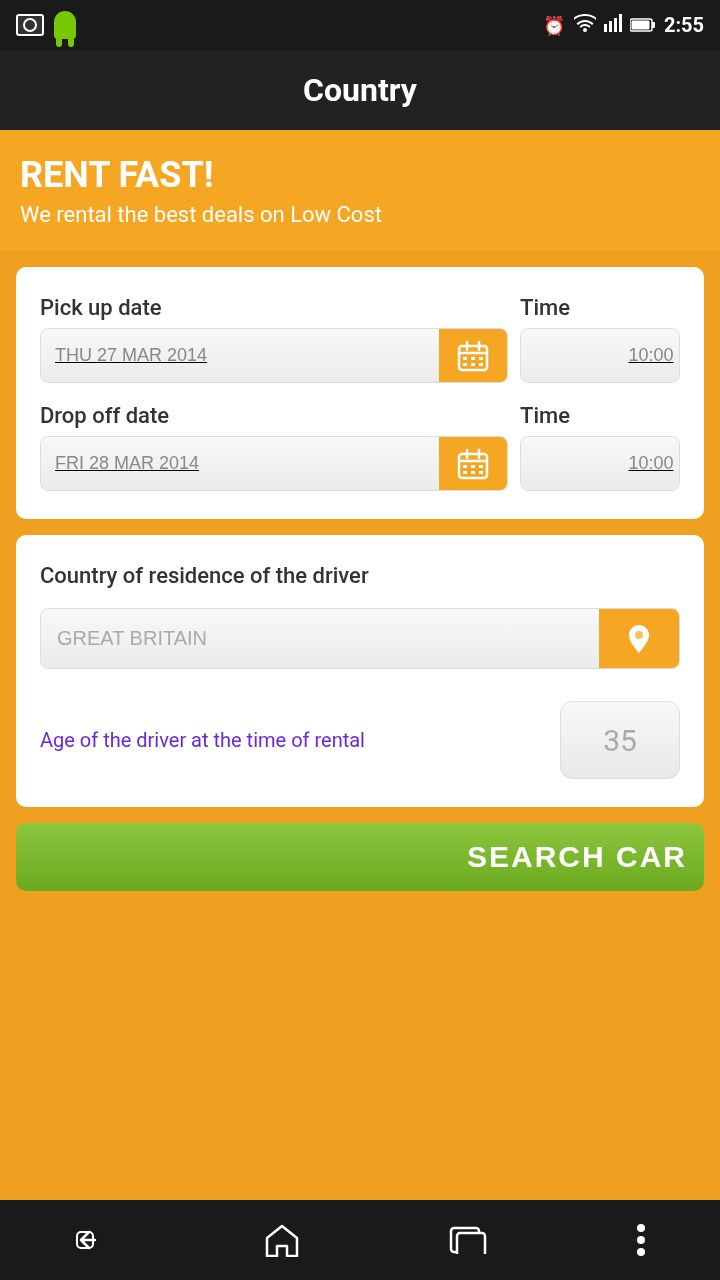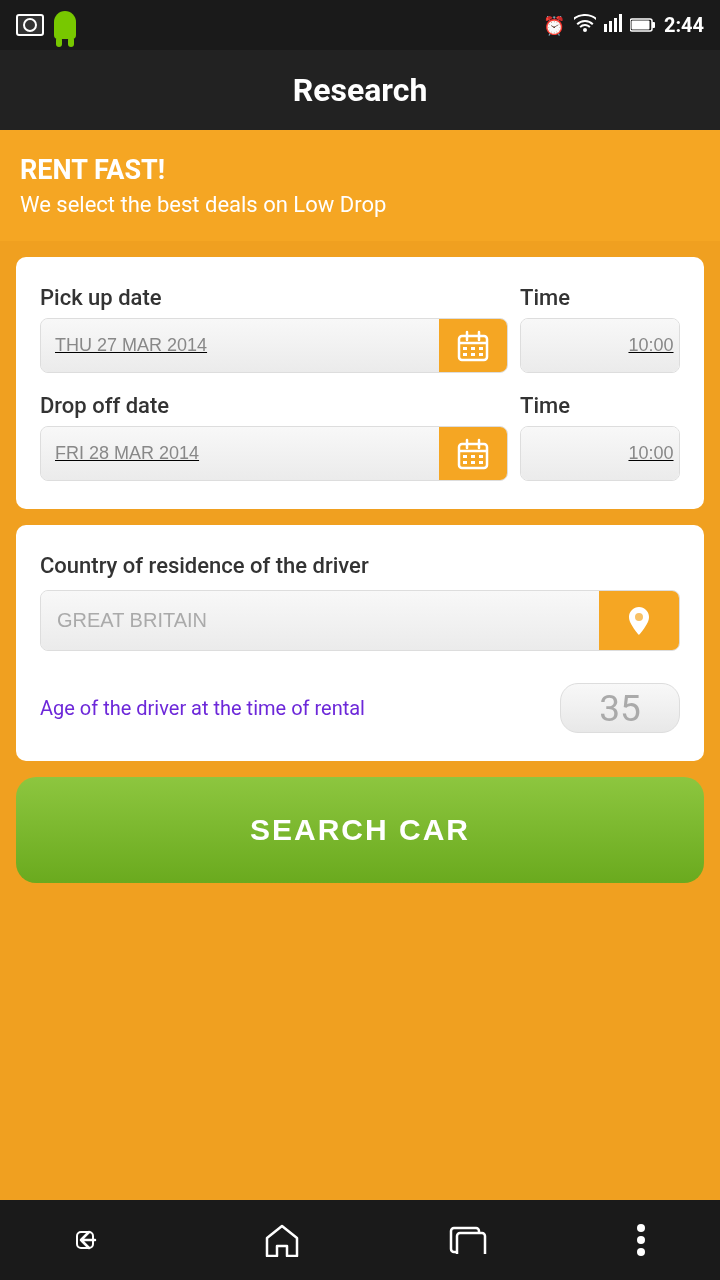--- a/index.html
+++ b/index.html
@@ -97,21 +97,21 @@
     }
 
     
     .hero-banner {
       background: #f5a623;
       padding: 24px 20px;
       flex-shrink: 0;
     }
     .hero-title {
       color: white;
-      font-size: 27px;
+      font-size: 36px;
       font-weight: bold;
       margin-bottom: 6px;
     }
     .hero-subtitle {
       color: white;
       font-size: 22px;
     }
 
     
     .main-content {
@@ -170,21 +170,21 @@
     .input-btn svg {
       width: 32px;
       height: 32px;
       fill: white;
     }
 
     .section-label {
       color: #333;
       font-size: 22px;
       font-weight: 500;
-      margin-bottom: 12px;
+      margin-bottom: 20px;
     }
 
     
     .country-input-wrap {
       display: flex;
       border-radius: 8px;
       overflow: hidden;
       border: 1px solid #ddd;
       background: #f5f5f5;
       margin-bottom: 32px;
@@ -216,43 +216,43 @@
     }
     .age-label {
       font-size: 20px;
       color: #6d28d9;
       max-width: 340px;
       line-height: 1.4;
     }
     .age-value {
       background: linear-gradient(to bottom, #f8f8f8, #e8e8e8);
       border: 1px solid #ddd;
-      border-radius: 18px;
+      border-radius: 12px;
       width: 120px;
-      height: 50px;
+      height: 78px;
       display: flex;
       align-items: center;
       justify-content: center;
-      font-size: 37px;
+      font-size: 30px;
       color: #aaa;
     }
 
     
     .search-btn {
       background: linear-gradient(to bottom, #8dc63f, #6aaa1e);
       border: none;
-      border-radius: 20px;
-      padding: 36px;
+      border-radius: 10px;
+      padding: 17px;
       width: 100%;
       color: white;
       font-size: 30px;
       font-weight: bold;
       letter-spacing: 2px;
       cursor: pointer;
-      text-align: center;
+      text-align: right;
     }
 
     
     .bottom-nav {
       background: #1a1a1a;
       height: 80px;
       display: flex;
       align-items: center;
       justify-content: space-around;
       flex-shrink: 0;
@@ -297,31 +297,31 @@
       </svg>
     </span>
 
     <span>
       <svg width="26" height="14" viewBox="0 0 26 14" fill="white">
         <rect x="0" y="1" width="22" height="12" rx="2" fill="none" stroke="white" stroke-width="1.5"></rect>
         <rect x="22" y="4" width="3" height="6" rx="1"></rect>
         <rect x="1.5" y="2.5" width="18" height="9" rx="1" fill="white"></rect>
       </svg>
     </span>
-    <span class="status-time">2:44</span>
+    <span class="status-time">2:55</span>
   </div>
 </div>
 
 <div class="app-header">
-  <span class="app-title">Research</span>
+  <span class="app-title">Country</span>
 </div>
 
 <div class="hero-banner">
   <div class="hero-title">RENT FAST!</div>
-  <div class="hero-subtitle">We select the best deals on Low Drop</div>
+  <div class="hero-subtitle">We rental the best deals on Low Cost</div>
 </div>
 
 <div class="main-content">
 
   <div class="card">
 
     <div style="margin-bottom:20px;">
       <div style="display:flex; gap:12px; align-items:flex-start;">
         <div style="flex:1;">
           <div class="field-label">Pick up date</div>

